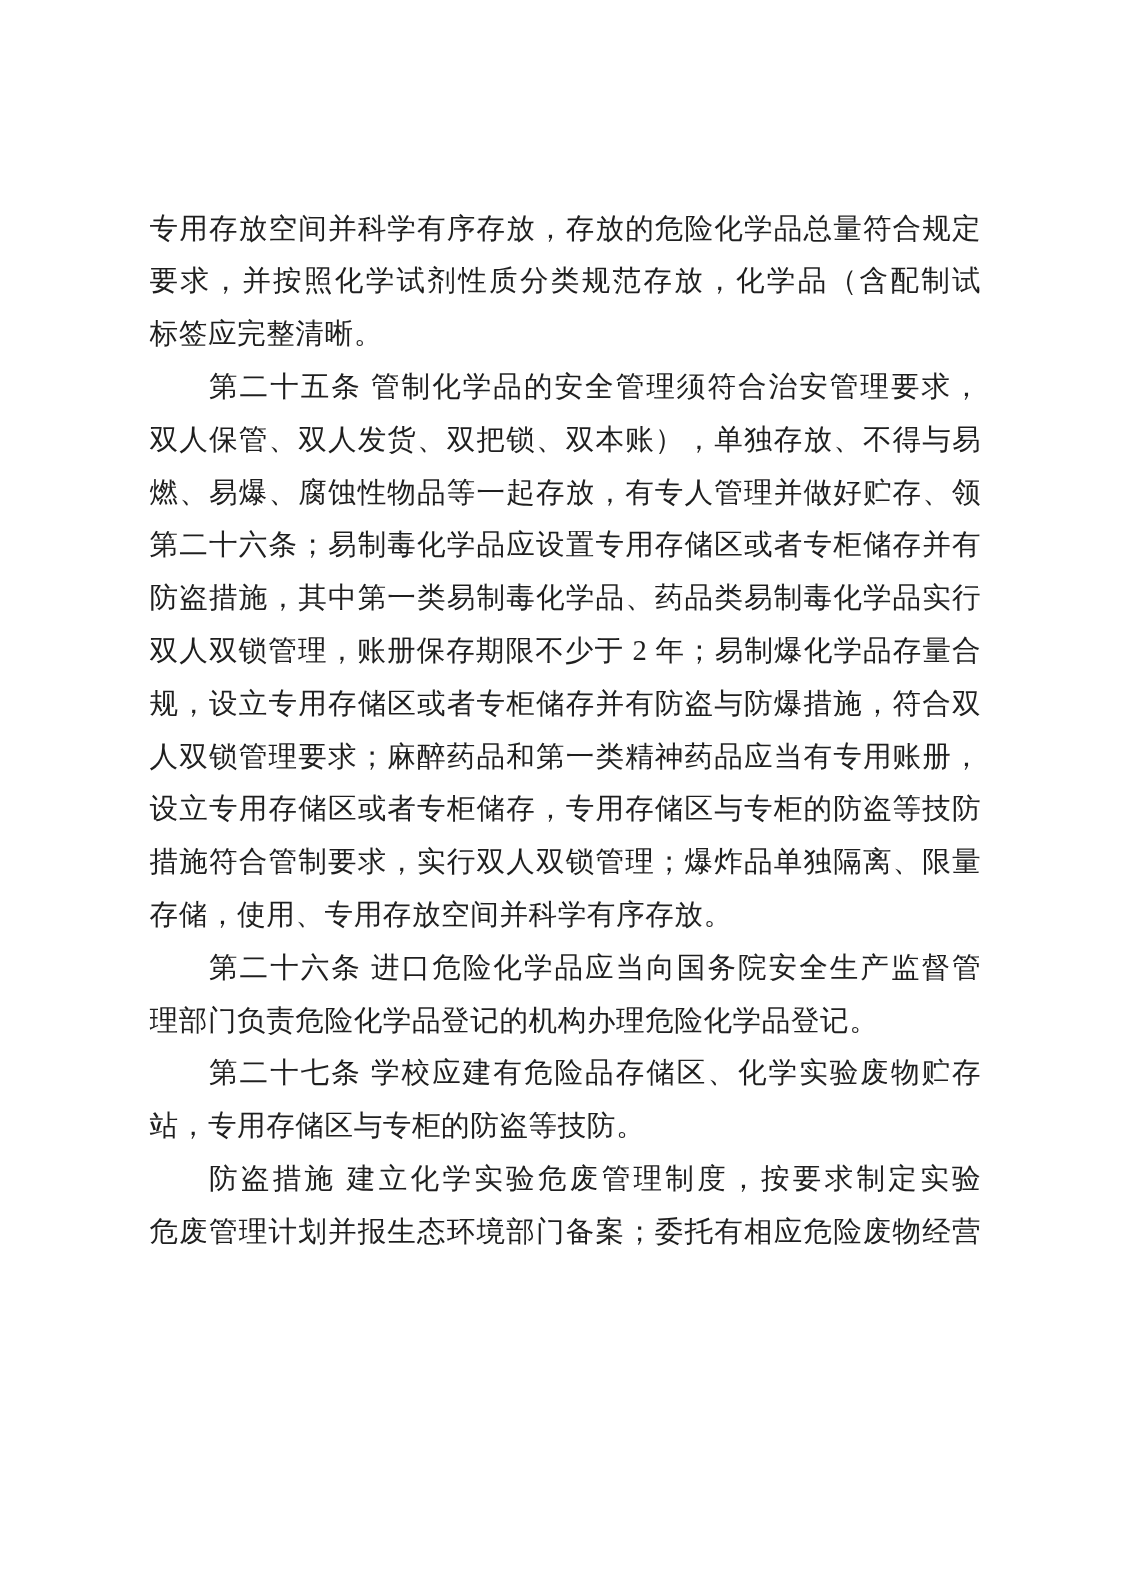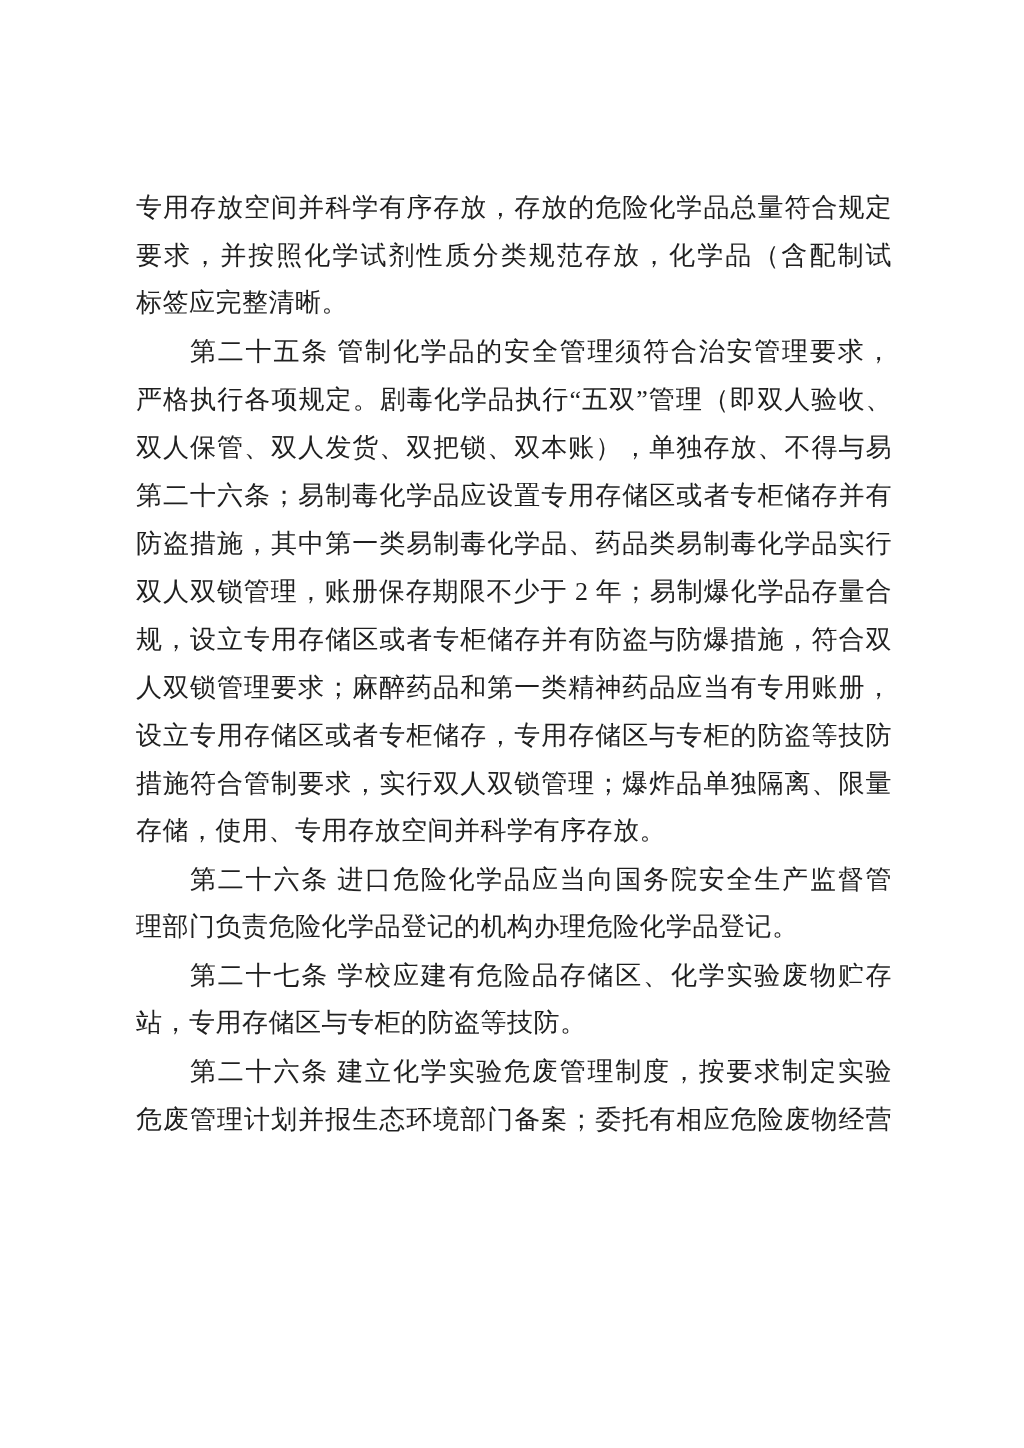--- a/index.html
+++ b/index.html
@@ -27,21 +27,20 @@
   }
   .line {
     height: 48px;
     text-align: justify;
     text-align-last: justify;
     overflow: hidden;
   }
   .line.end {
     text-align: left;
     text-align-last: left;
-    font-family: Liberation Mono, monospace;
   }
   .line.indent {
     text-indent: 54px;
   }
   .page-number {
     position: absolute;
     top: 1312px;
     left: 0;
     width: 100%;
     text-align: center;
@@ -52,31 +51,31 @@
 </style>
 </head>
 <body>
 
 <div class="page">
   <div class="text-block">
       <div class="line">专用存放空间并科学有序存放，存放的危险化学品总量符合规定</div>
       <div class="line">要求，并按照化学试剂性质分类规范存放，化学品（含配制试剂）</div>
       <div class="line end">标签应完整清晰。</div>
       <div class="line indent">第二十五条  管制化学品的安全管理须符合治安管理要求，</div>
-      <div class="line">严格执行各项规定。剧毒化学品执行“五双”管理（即双人验收、</div>
       <div class="line">双人保管、双人发货、双把锁、双本账），单独存放、不得与易</div>
+      <div class="line">燃、易爆、腐蚀性物品等一起存放，有专人管理并做好贮存、领</div>
       <div class="line">第二十六条；易制毒化学品应设置专用存储区或者专柜储存并有</div>
       <div class="line">防盗措施，其中第一类易制毒化学品、药品类易制毒化学品实行</div>
       <div class="line">双人双锁管理，账册保存期限不少于 2 年；易制爆化学品存量合</div>
       <div class="line">规，设立专用存储区或者专柜储存并有防盗与防爆措施，符合双</div>
       <div class="line">人双锁管理要求；麻醉药品和第一类精神药品应当有专用账册，</div>
       <div class="line">设立专用存储区或者专柜储存，专用存储区与专柜的防盗等技防</div>
       <div class="line">措施符合管制要求，实行双人双锁管理；爆炸品单独隔离、限量</div>
       <div class="line end">存储，使用、专用存放空间并科学有序存放。</div>
       <div class="line indent">第二十六条  进口危险化学品应当向国务院安全生产监督管</div>
       <div class="line end">理部门负责危险化学品登记的机构办理危险化学品登记。</div>
       <div class="line indent">第二十七条  学校应建有危险品存储区、化学实验废物贮存</div>
       <div class="line end">站，专用存储区与专柜的防盗等技防。</div>
-      <div class="line indent">第二十六条  建立化学实验危废管理制度，按要求制定实验</div>
+      <div class="line indent">防盗措施  建立化学实验危废管理制度，按要求制定实验</div>
       <div class="line">危废管理计划并报生态环境部门备案；委托有相应危险废物经营</div>
     </div>
   <div class="page-number">10</div>
 </div>
 
 </body></html>

